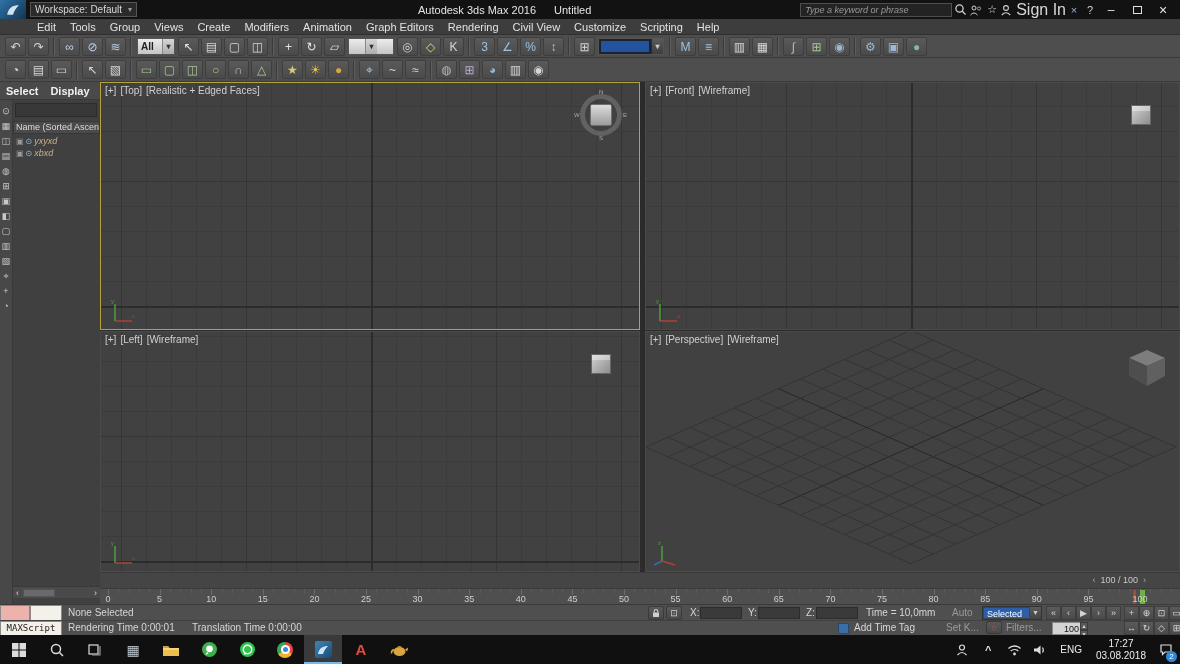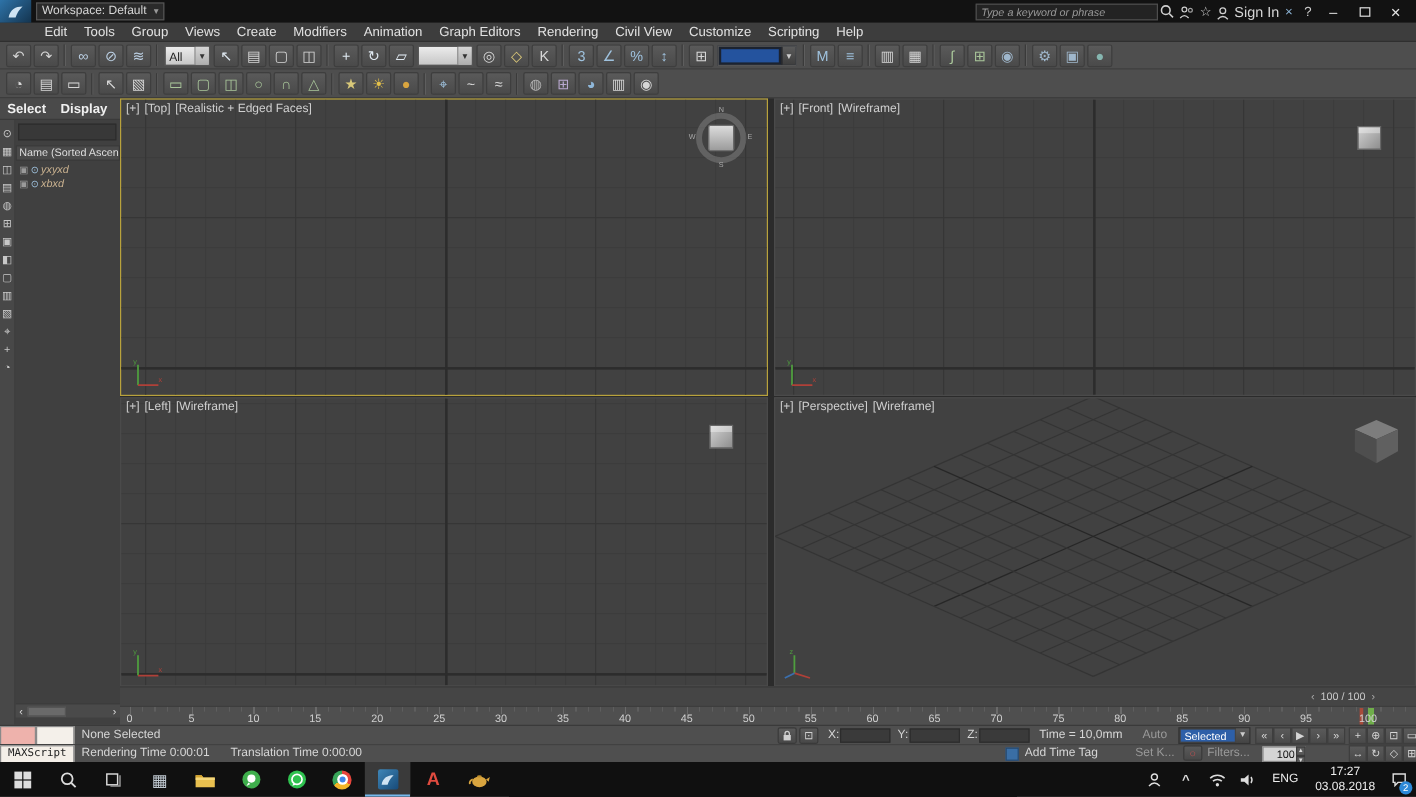--- a/index.html
+++ b/index.html
@@ -9,34 +9,34 @@
   
   #titlebar { position:absolute; left:0; top:0; width:1180px; height:19px; background:#121212; display:flex; align-items:center; }
   .max-logo { width:26px; height:19px; background:linear-gradient(135deg,#2e73a8,#14344f); display:flex; align-items:center; justify-content:center; }
   .workspace { margin-left:4px; height:15px; background:#2a2a2a; border:1px solid #555; color:#d6d6d6; font-size:10px; display:flex; align-items:center; padding:0 4px; gap:6px; }
   .workspace .arr { font-size:8px; color:#999; }
   .tb-title { position:absolute; left:418px; top:0; height:19px; display:flex; align-items:center; gap:18px; color:#e4e4e4; font-size:11px; }
   .tb-right { position:absolute; right:4px; top:0; height:19px; display:flex; align-items:center; gap:0; }
   .tb-search { width:152px; height:14px; background:#232323; border:1px solid #4e4e4e; color:#bbb; font-size:9px; padding:0 4px; font-style:italic; }
   .tb-search::placeholder { color:#9a9a9a; font-style:italic; }
   .tb-ic { width:16px; height:16px; display:inline-flex; align-items:center; justify-content:center; color:#cfcfcf; font-size:11px; }
-  .signin { display:flex; align-items:flex-end; gap:4px; color:#d6d6d6; font-size:12px; }
+  .signin { display:flex; align-items:center; gap:4px; color:#d6d6d6; font-size:16px; }
   .winbtn { width:26px; height:17px; display:inline-flex; align-items:center; justify-content:center; color:#e6e6e6; font-size:12px; }
   .maxbox { width:9px; height:8px; border:1px solid #e0e0e0; display:inline-block; }
 
   
   #menubar { position:absolute; left:0; top:19px; width:1180px; height:16px; background:#3d3d3d; border-bottom:1px solid #2f2f2f; display:flex; align-items:center; padding-left:30px; }
   .menu-item { padding:0 7px; color:#e2e2e2; font-size:11px; line-height:16px; cursor:default; }
 
   
   #toolbar1 { position:absolute; left:0; top:35px; width:1180px; height:23px; background:#4e4e4e; border-bottom:1px solid #3a3a3a; display:flex; align-items:center; padding-left:4px; }
   #toolbar2 { position:absolute; left:0; top:58px; width:1180px; height:24px; background:#4e4e4e; border-bottom:1px solid #3a3a3a; display:flex; align-items:center; padding-left:4px; }
   .tbtn { width:21px; height:19px; line-height:18px; text-align:center; color:#d6d6d6; font-size:12px; background:linear-gradient(#5a5a5a,#4a4a4a); border:1px solid #3e3e3e; border-radius:2px; margin:0 1px; display:inline-block; overflow:hidden; }
   .tsep { width:2px; height:18px; background:#3a3a3a; border-right:1px solid #5e5e5e; margin:0 3px; display:inline-block; }
-  .tdrop { height:17px; background:linear-gradient(#ececec,#c6c6c6); border:1px solid #555; color:#222; font-size:10px; display:inline-flex; align-items:flex-end; margin:0 2px; }
+  .tdrop { height:17px; background:linear-gradient(#ececec,#c6c6c6); border:1px solid #555; color:#222; font-size:10px; display:inline-flex; align-items:center; margin:0 2px;font-weight:bold; }
   .tdrop .dval { flex:1; padding:0 3px; overflow:hidden; white-space:nowrap; }
   .tdrop .darr { width:12px; text-align:center; background:linear-gradient(#d6d6d6,#aeaeae); border-left:1px solid #888; font-size:8px; color:#333; line-height:15px; }
   .tdrop.dark { background:#1c2330; color:#cfd8e8; }
   .tdrop.dark .dval { background:#24539e; height:11px; margin:2px 2px; }
   .tdrop.dark .darr { background:linear-gradient(#5a5a5a,#3e3e3e); color:#ccc; border-left:1px solid #2c2c2c; }
 
   
   #ex-tabs { position:absolute; left:0; top:82px; width:100px; height:18px; background:#4a4a4a; border-bottom:1px solid #3a3a3a; display:flex; align-items:center; gap:12px; padding-left:6px; }
   .ex-tab { color:#f0f0f0; font-size:11px;font-weight:bold; }
   #leftstrip { position:absolute; left:0; top:100px; width:13px; height:504px; background:#484848; border-right:1px solid #3a3a3a; display:flex; flex-direction:column; align-items:center; padding-top:4px; }
@@ -132,20 +132,24 @@
 
 <div id="titlebar">
   <span class="max-logo">
     <svg width="14" height="14" viewBox="0 0 12 12">
         <path d="M1 10 C2 4 6 2 11 2 C8 5 7 7 6 10 z" fill="#cfe3f2"></path>
       </svg>
   </span>
   <span class="workspace">
     <span>Workspace: Default</span>
     <span class="arr">▾</span>
+  </span>
+  <span class="tb-title">
+    <span>Autodesk 3ds Max 2016</span>
+    <span>Untitled</span>
   </span>
   <span class="tb-right">
     <input class="tb-search" placeholder="Type a keyword or phrase" style="">
     <span class="tb-ic">
       <svg width="13" height="13">
           <circle cx="5.5" cy="5.5" r="3.6" fill="none" stroke="#cfcfcf" stroke-width="1.3"></circle>
           <line x1="8.3" y1="8.3" x2="11.5" y2="11.5" stroke="#cfcfcf" stroke-width="1.3"></line>
         </svg>
     </span>
     <span class="tb-ic">

